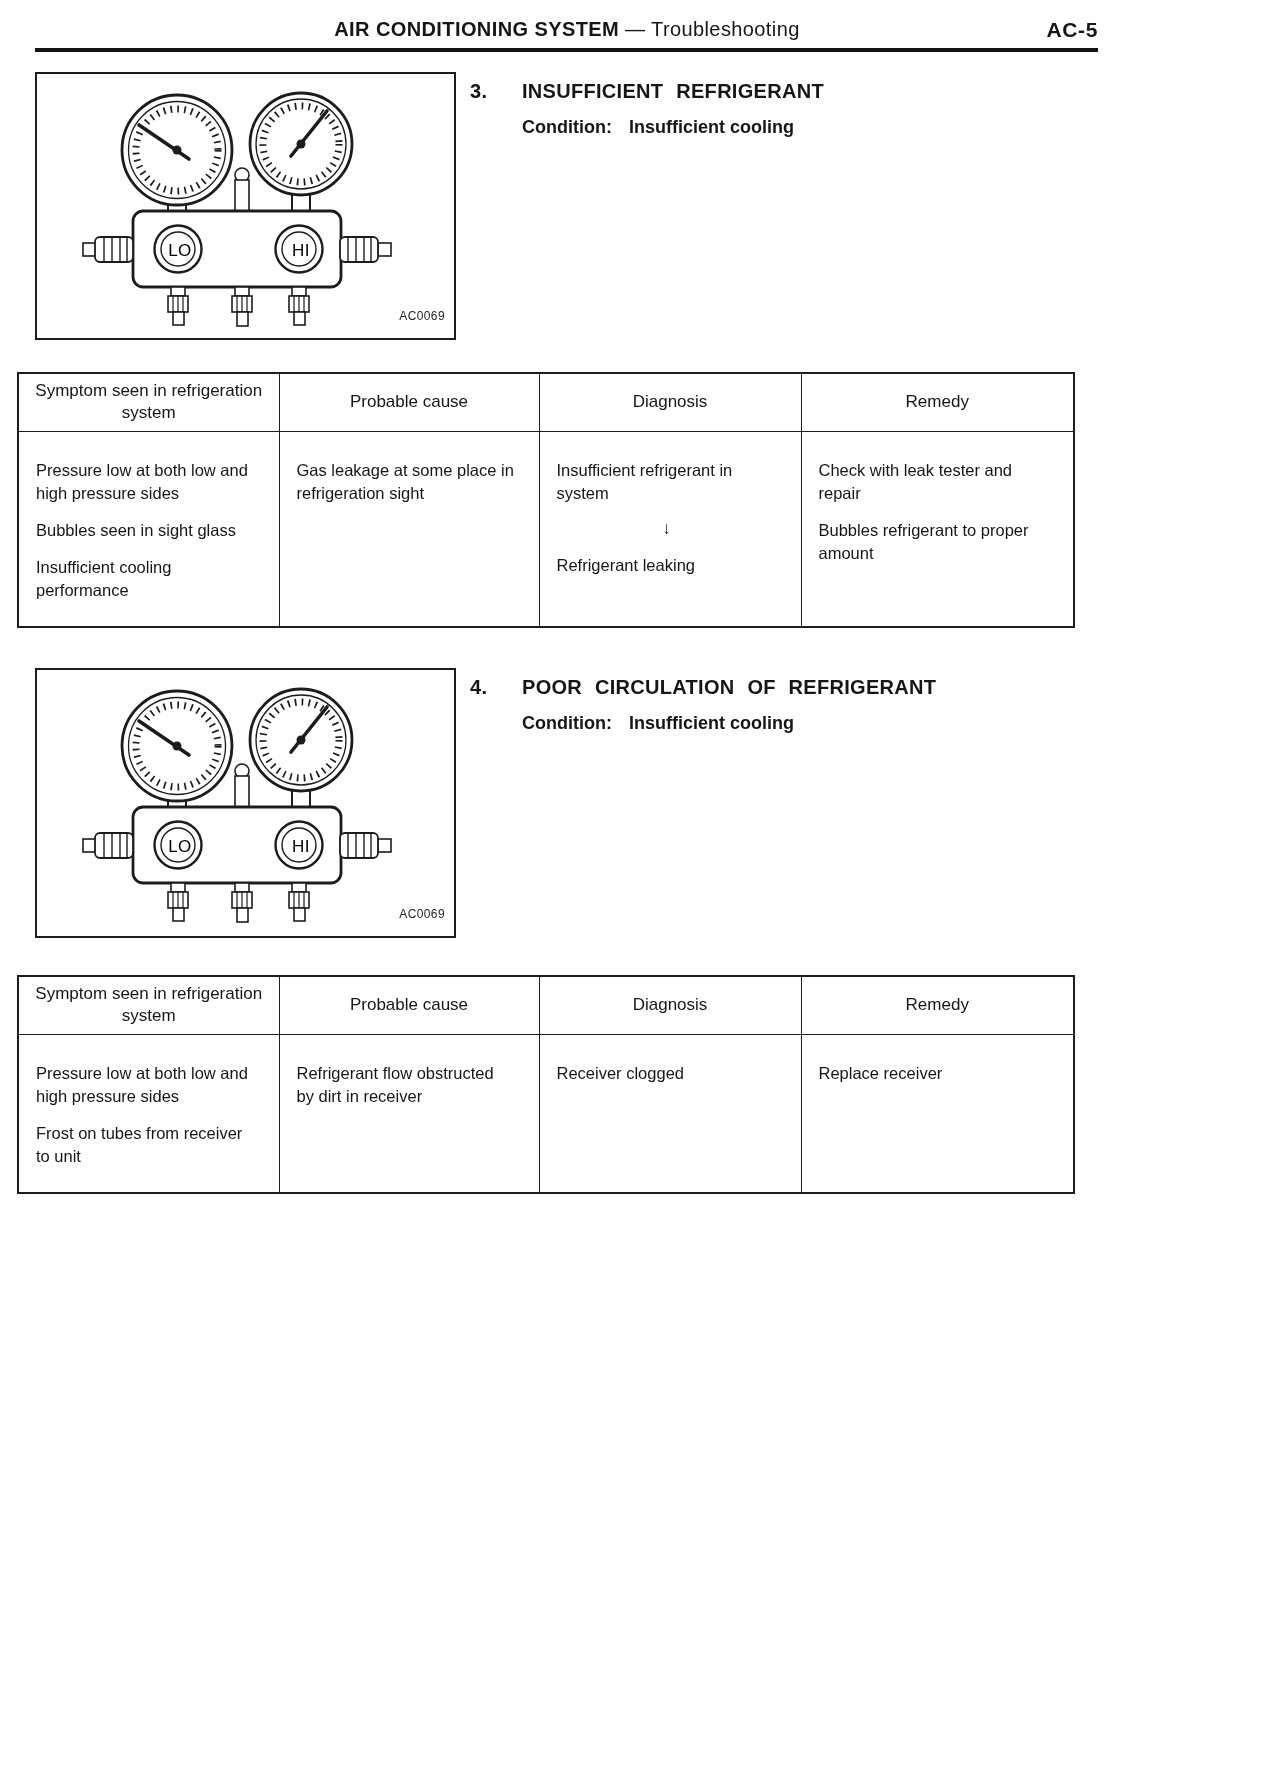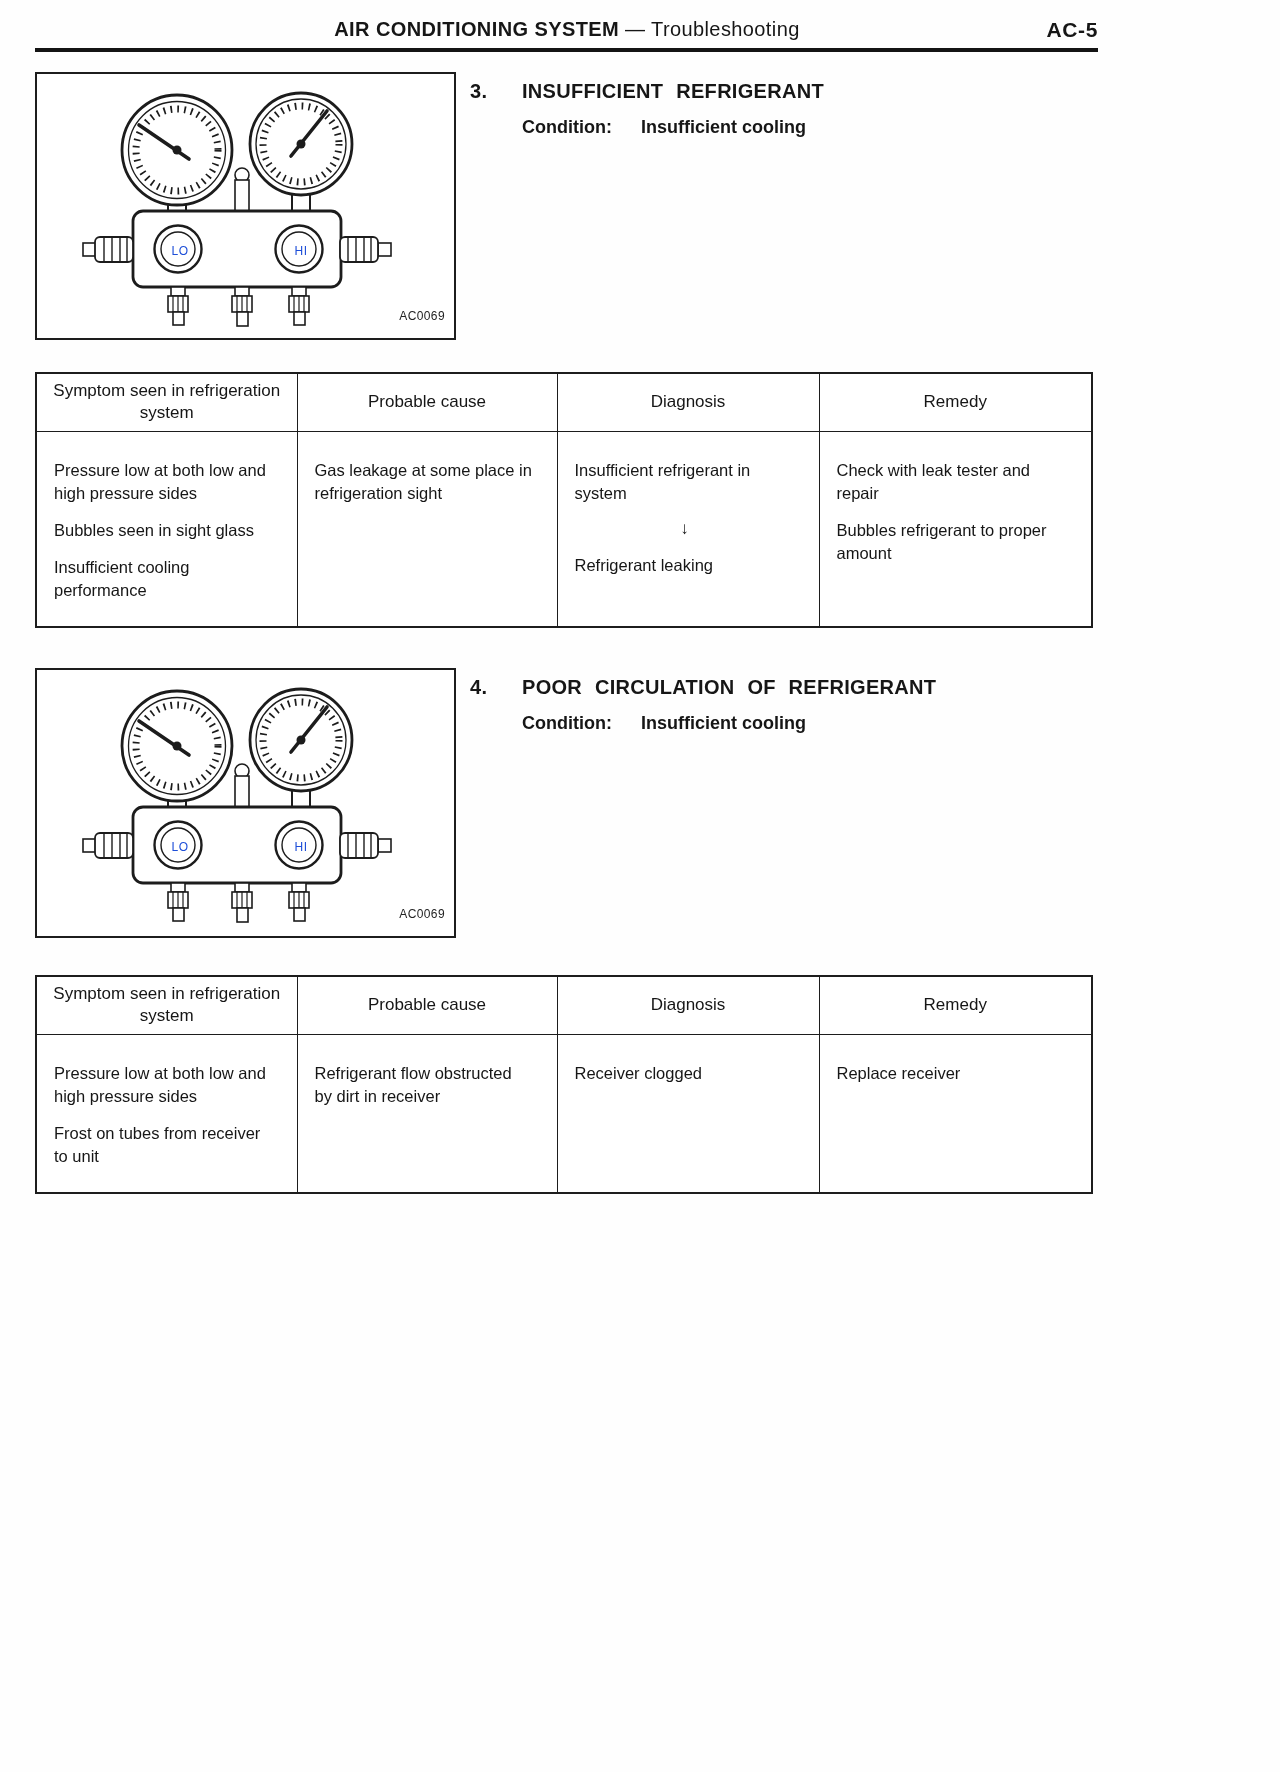--- a/index.html
+++ b/index.html
@@ -15,32 +15,32 @@
   
   .page-header { position: absolute; left: 36px; top: 16px; width: 1062px; height: 32px; }
   .header-title { position: absolute; left: 0; right: 0; top: 2px; text-align: center; font-size: 20px; letter-spacing: 0.4px; }
   .t-main { font-weight: 700; }
   .t-sub  { font-weight: 400; }
   .page-num { position: absolute; right: 0; top: 2px; font-size: 21px; font-weight: 700; letter-spacing: 0.6px; text-align: center; }
   .header-rule { position: absolute; left: 35px; top: 48px; width: 1063px; height: 4px; background: #141414; }
 
   
   .fig { position: absolute; left: 35px; width: 421px; border: 2.4px solid #1d1d1d; background: #fff; margin: 0; }
-  .fig-label { position: absolute; transform: translate(-50%, -50%); font-size: 12px; letter-spacing: 0.5px; color: #1d4ed8; }
+  .fig-label { position: absolute; transform: translate(-50%, -50%); font-size: 17px; letter-spacing: 0.5px; color: #000000; }
   .fig-caption { position: absolute; right: 9px; bottom: 15px; font-size: 12px; letter-spacing: 0.4px; color: #242424; }
 
   
   .section-head { position: absolute; display: flex; font-weight: 700; font-size: 20px; letter-spacing: 0.3px; }
   .sec-num { width: 52px; flex: 0 0 52px; }
   .sec-title { word-spacing: 7px; }
   .condition { position: absolute; font-weight: 700; font-size: 18px; }
-  .cond-value { margin-left: 24px; }
-
-  
-  .trouble-table { position: absolute; left: 35px; width: 1056px; border-collapse: collapse; table-layout: fixed;
+  .cond-value { margin-left: 12px; }
+
+  
+  .trouble-table { position: absolute; left: 17px; width: 1056px; border-collapse: collapse; table-layout: fixed;
                    background: #fff; border: 2.4px solid #1d1d1d; font-size: 16.5px; color: #161616; }
   .trouble-table th, .trouble-table td { border: 1.5px solid #1d1d1d; }
   .trouble-table th { font-weight: 400; font-size: 17px; text-align: center; vertical-align: middle; line-height: 1.3; padding: 6px 10px; }
   .trouble-table td { vertical-align: top; padding: 13px 24px 12px 17px; }
   .trouble-table td p { margin: 14px 0 12px; line-height: 1.4; }
   .trouble-table td p.arrow { text-align: center; margin: 0 0 7px; font-size: 17px; }
   tr.head-row { height: 58px; }
   .t1 tr.body-row { height: 190px; }
   .t2 tr.body-row { height: 140px; }
 </style>

